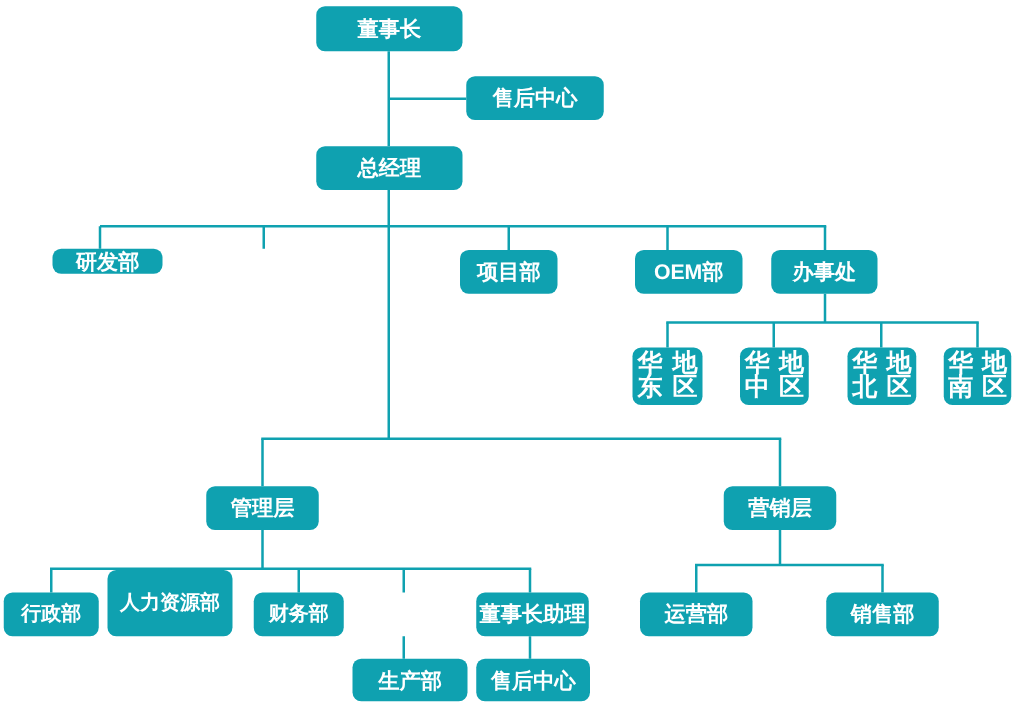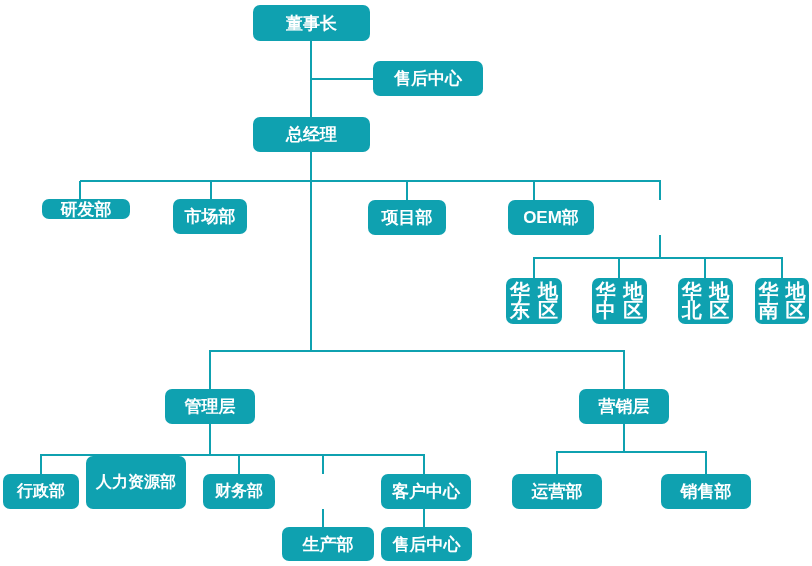--- a/index.html
+++ b/index.html
@@ -80,28 +80,28 @@
   <div class="node" style="left:373px;top:61px;width:110px;height:35px">
     <span>售后中心</span>
   </div>
   <div class="node" style="left:253px;top:117px;width:117px;height:35px">
     <span>总经理</span>
   </div>
 
   <div class="node" style="left:42px;top:199px;width:88px;height:20px">
     <span>研发部</span>
   </div>
-  <div class="node" style="left:173px;top:199px;width:74px;height:35px">
-    <span>市场部</span>
-  </div>
   <div class="node" style="left:368px;top:200px;width:78px;height:35px">
     <span>项目部</span>
   </div>
   <div class="node" style="left:508px;top:200px;width:86px;height:35px">
     <span>OEM部</span>
+  </div>
+  <div class="node" style="left:617px;top:200px;width:85px;height:35px">
+    <span>办事处</span>
   </div>
 
   <div class="node region" style="left:506px;top:278px;width:56px;height:46px">
     <span>华东</span>
     <span>地区</span>
   </div>
   <div class="node region" style="left:592px;top:278px;width:55px;height:46px">
     <span>华中</span>
     <span>地区</span>
   </div>
@@ -124,21 +124,21 @@
   <div class="node sm" style="left:3px;top:474px;width:76px;height:35px">
     <span>行政部</span>
   </div>
   <div class="node sm" style="left:86px;top:456px;width:100px;height:53px">
     <span>人力资源部</span>
   </div>
   <div class="node sm" style="left:203px;top:474px;width:72px;height:35px">
     <span>财务部</span>
   </div>
   <div class="node" style="left:381px;top:474px;width:90px;height:35px">
-    <span>客户中心</span>
+    <span>董事长助理</span>
   </div>
   <div class="node" style="left:282px;top:527px;width:92px;height:34px">
     <span>生产部</span>
   </div>
   <div class="node" style="left:381px;top:527px;width:91px;height:34px">
     <span>售后中心</span>
   </div>
 
   <div class="node" style="left:512px;top:474px;width:90px;height:35px">
     <span>运营部</span>

